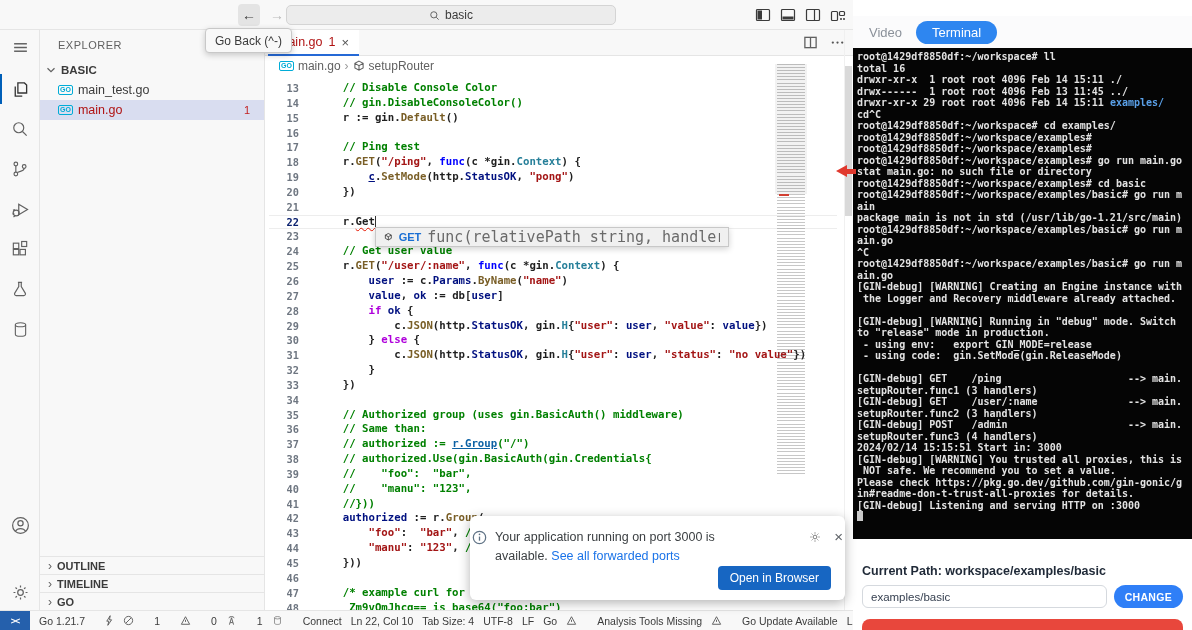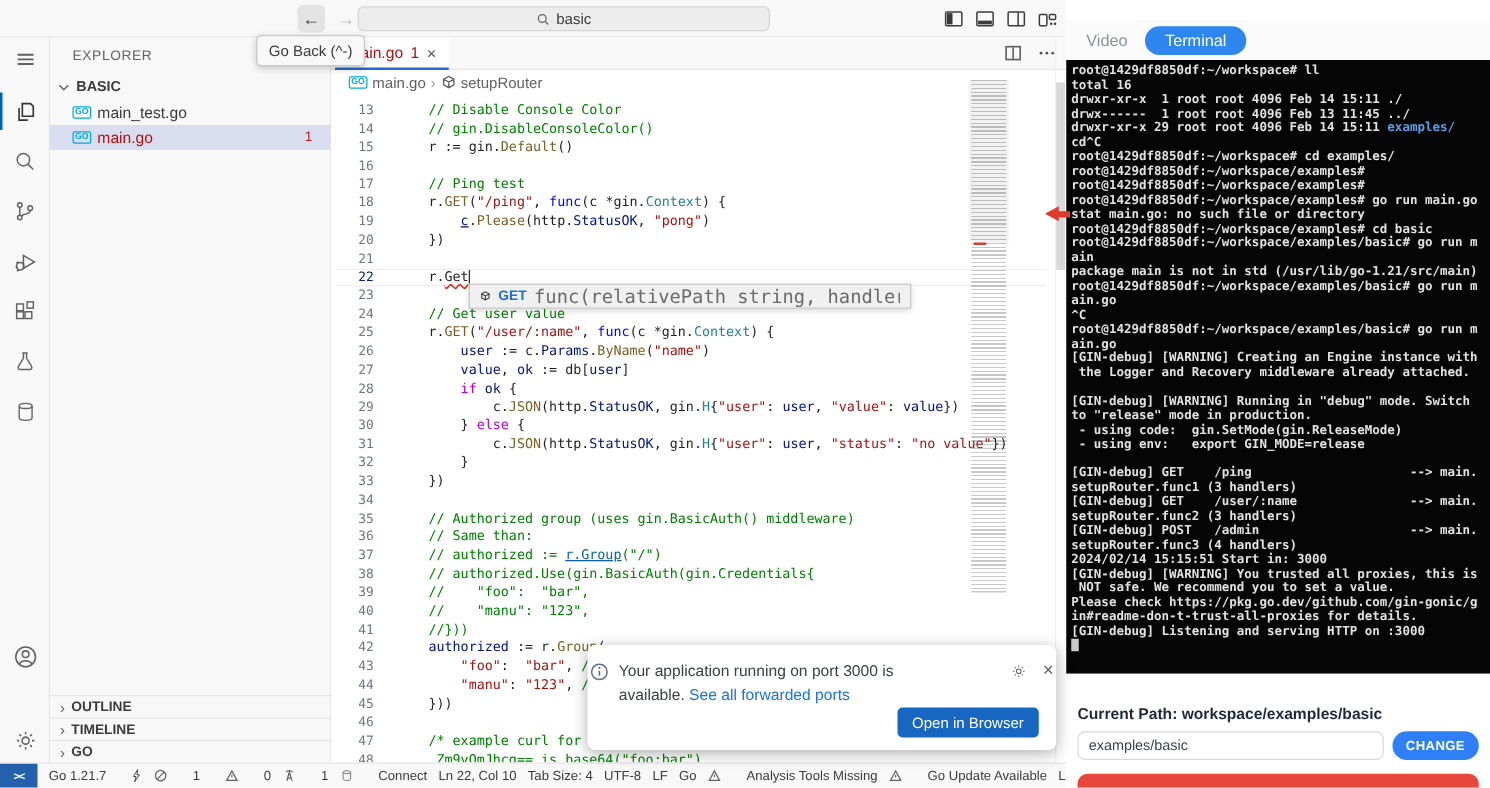--- a/index.html
+++ b/index.html
@@ -37,21 +37,21 @@
 
   
   .editor { position:absolute; left:265px; top:30px; width:588px; height:580px; background:#fff; }
   .tabstrip { position:absolute; left:0; top:0; width:100%; height:26px; background:#f8f8f8; border-bottom:1px solid #e5e5e5; }
   .tab { position:absolute; left:3px; top:0; height:26px; padding:0 10px; background:#fff; border-bottom:2px solid #2569d6; display:flex; align-items:center; gap:6px; font-size:12.5px; color:#b01212; }
   .tab .close { color:#555; font-size:13px; }
   .tab-actions { position:absolute; right:8px; top:5px; display:flex; gap:12px; align-items:center; color:#555; }
   .breadcrumb { position:absolute; left:0; top:26px; width:100%; height:20px; display:flex; align-items:center; gap:4px; padding-left:14px; font-size:12px; color:#616161; background:#fff; }
   .bc-sep { color:#9a9a9a; }
 
-  .code { position:absolute; left:0; top:46px; right:0; bottom:0; overflow:hidden; padding:5px 16px 0 4px; font-family:"DejaVu Sans Mono", monospace; }
+  .code { position:absolute; left:0; top:46px; right:0; bottom:0; overflow:hidden; padding:5px 16px 0 4px; font-family:"DejaVu Sans Mono", monospace;font-weight:bold; }
   .code-line { display:flex; height:14.85px; line-height:14.85px; white-space:pre; }
   .code-line .ln { width:30px; text-align:right; margin-right:18px; color:#6e7681; font-size:10.3px; flex:none; }
   .code-line .lc { font-size:10.7px; color:#1f1f1f; }
   .code-line.cl-active { border-top:1px solid #ededed; border-bottom:1px solid #ededed; height:14.85px; line-height:12.8px; }
   .code-line.cl-active .ln { color:#0b216f; }
   .tk-cm{color:#008000}.tk-str{color:#a31515}.tk-kw{color:#0000ff}.tk-ctrl{color:#af00db}
   .tk-fn{color:#795e26}.tk-v{color:#001080}.tk-typ{color:#267f99}.tk-d{color:#1f1f1f}
   .tk-cml{color:#0b61a4;text-decoration:underline}
   .tk-vu{color:#001080;text-decoration:underline}
   .tk-errw{color:#1f1f1f;text-decoration:underline wavy #e51400 1px;text-underline-offset:2px}
@@ -287,21 +287,21 @@
     </div>
 
     <div class="code">
       <div>
           <div class="code-line"><span class="ln">13</span><span class="lc"><span><span class="tk-cm">    // Disable Console Color</span></span></span></div>
           <div class="code-line"><span class="ln">14</span><span class="lc"><span><span class="tk-cm">    // gin.DisableConsoleColor()</span></span></span></div>
           <div class="code-line"><span class="ln">15</span><span class="lc"><span><span class="tk-d">    r := gin.</span><span class="tk-fn">Default</span><span class="tk-d">()</span></span></span></div>
           <div class="code-line"><span class="ln">16</span><span class="lc"><span></span></span></div>
           <div class="code-line"><span class="ln">17</span><span class="lc"><span><span class="tk-cm">    // Ping test</span></span></span></div>
           <div class="code-line"><span class="ln">18</span><span class="lc"><span><span class="tk-d">    r.</span><span class="tk-fn">GET</span><span class="tk-d">(</span><span class="tk-str">"/ping"</span><span class="tk-d">, </span><span class="tk-kw">func</span><span class="tk-d">(c *gin.</span><span class="tk-typ">Context</span><span class="tk-d">) {</span></span></span></div>
-          <div class="code-line"><span class="ln">19</span><span class="lc"><span><span class="tk-d">        </span><span class="tk-vu">c</span><span class="tk-d">.</span><span class="tk-fn">Please</span><span class="tk-d">(http.</span><span class="tk-v">StatusOK</span><span class="tk-d">, </span><span class="tk-str">"pong"</span><span class="tk-d">)</span></span></span></div>
+          <div class="code-line"><span class="ln">19</span><span class="lc"><span><span class="tk-d">        </span><span class="tk-vu">c</span><span class="tk-d">.</span><span class="tk-fn">SetMode</span><span class="tk-d">(http.</span><span class="tk-v">StatusOK</span><span class="tk-d">, </span><span class="tk-str">"pong"</span><span class="tk-d">)</span></span></span></div>
           <div class="code-line"><span class="ln">20</span><span class="lc"><span><span class="tk-d">    })</span></span></span></div>
           <div class="code-line"><span class="ln">21</span><span class="lc"><span></span></span></div>
           <div class="code-line cl-active"><span class="ln">22</span><span class="lc"><span><span class="tk-d">    r.</span><span class="tk-errw">Get</span><span class="caret"></span></span></span></div>
           <div class="code-line"><span class="ln">23</span><span class="lc"><span></span></span></div>
           <div class="code-line"><span class="ln">24</span><span class="lc"><span><span class="tk-cm">    // Get user value</span></span></span></div>
           <div class="code-line"><span class="ln">25</span><span class="lc"><span><span class="tk-d">    r.</span><span class="tk-fn">GET</span><span class="tk-d">(</span><span class="tk-str">"/user/:name"</span><span class="tk-d">, </span><span class="tk-kw">func</span><span class="tk-d">(c *gin.</span><span class="tk-typ">Context</span><span class="tk-d">) {</span></span></span></div>
           <div class="code-line"><span class="ln">26</span><span class="lc"><span><span class="tk-d">        </span><span class="tk-v">user</span><span class="tk-d"> := c.</span><span class="tk-v">Params</span><span class="tk-d">.</span><span class="tk-fn">ByName</span><span class="tk-d">(</span><span class="tk-str">"name"</span><span class="tk-d">)</span></span></span></div>
           <div class="code-line"><span class="ln">27</span><span class="lc"><span><span class="tk-d">        </span><span class="tk-v">value</span><span class="tk-d">, </span><span class="tk-v">ok</span><span class="tk-d"> := db[</span><span class="tk-v">user</span><span class="tk-d">]</span></span></span></div>
           <div class="code-line"><span class="ln">28</span><span class="lc"><span><span class="tk-d">        </span><span class="tk-ctrl">if</span><span class="tk-d"> </span><span class="tk-v">ok</span><span class="tk-d"> {</span></span></span></div>
           <div class="code-line"><span class="ln">29</span><span class="lc"><span><span class="tk-d">            c.</span><span class="tk-fn">JSON</span><span class="tk-d">(http.</span><span class="tk-v">StatusOK</span><span class="tk-d">, gin.</span><span class="tk-typ">H</span><span class="tk-d">{</span><span class="tk-str">"user"</span><span class="tk-d">: </span><span class="tk-v">user</span><span class="tk-d">, </span><span class="tk-str">"value"</span><span class="tk-d">: </span><span class="tk-v">value</span><span class="tk-d">})</span></span></span></div>
@@ -469,22 +469,22 @@
         <div class="trow"><span><span>root@1429df8850df:~/workspace/examples/basic# go run m</span></span></div>
         <div class="trow"><span><span>ain.go</span></span></div>
         <div class="trow"><span><span>^C</span></span></div>
         <div class="trow"><span><span>root@1429df8850df:~/workspace/examples/basic# go run m</span></span></div>
         <div class="trow"><span><span>ain.go</span></span></div>
         <div class="trow"><span><span>[GIN-debug] [WARNING] Creating an Engine instance with</span></span></div>
         <div class="trow"><span><span> the Logger and Recovery middleware already attached.</span></span></div>
         <div class="trow"><span><span></span></span></div>
         <div class="trow"><span><span>[GIN-debug] [WARNING] Running in "debug" mode. Switch</span></span></div>
         <div class="trow"><span><span>to "release" mode in production.</span></span></div>
+        <div class="trow"><span><span> - using env:   export GIN_MODE=release</span></span></div>
         <div class="trow"><span><span> - using code:  gin.SetMode(gin.ReleaseMode)</span></span></div>
-        <div class="trow"><span><span> - using env:   export GIN_MODE=release</span></span></div>
         <div class="trow"><span><span></span></span></div>
         <div class="trow"><span><span>[GIN-debug] GET    /ping                     --&gt; main.</span></span></div>
         <div class="trow"><span><span>setupRouter.func1 (3 handlers)</span></span></div>
         <div class="trow"><span><span>[GIN-debug] GET    /user/:name               --&gt; main.</span></span></div>
         <div class="trow"><span><span>setupRouter.func2 (3 handlers)</span></span></div>
         <div class="trow"><span><span>[GIN-debug] POST   /admin                    --&gt; main.</span></span></div>
         <div class="trow"><span><span>setupRouter.func3 (4 handlers)</span></span></div>
         <div class="trow"><span><span>2024/02/14 15:15:51 Start in: 3000</span></span></div>
         <div class="trow"><span><span>[GIN-debug] [WARNING] You trusted all proxies, this is</span></span></div>
         <div class="trow"><span><span> NOT safe. We recommend you to set a value.</span></span></div>

